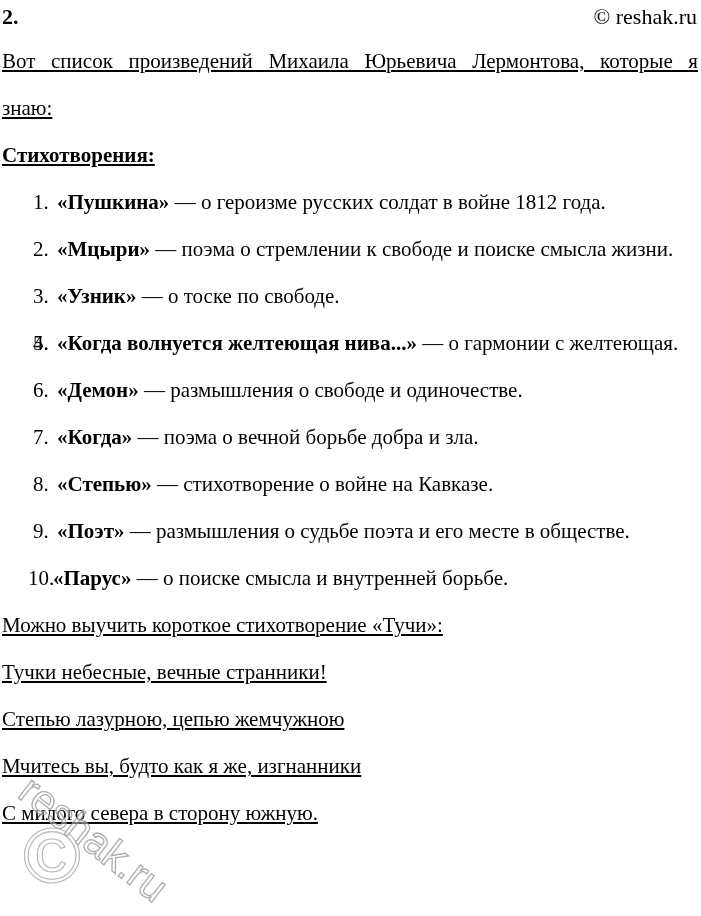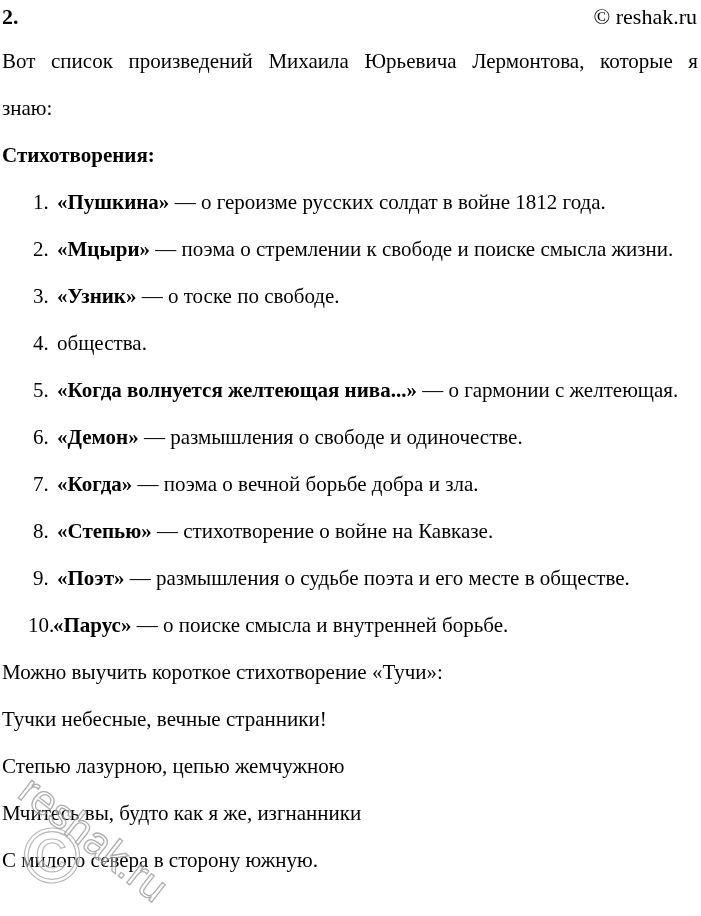--- a/index.html
+++ b/index.html
@@ -28,20 +28,21 @@
     font-weight: bold;
     font-size: 22px;
   }
   .copyright {
     font-size: 22px;
   }
   .line {
     line-height: 47px;
     padding: 0 3px 0 2px;
     white-space: nowrap;
+    text-decoration: underline;
   }
   .stretch {
     text-align: justify;
     text-align-last: justify;
     white-space: normal;
   }
   .heading {
     font-weight: bold;
   }
   .item {
@@ -92,21 +93,20 @@
   <span class="num">1.</span><span class="title">«Пушкина»</span><span> — о героизме русских солдат в войне 1812 года.</span>
 </div>
 <div class="item">
   <span class="num">2.</span><span class="title">«Мцыри»</span><span> — поэма о стремлении к свободе и поиске смысла жизни.</span>
 </div>
 <div class="item">
   <span class="num">3.</span><span class="title">«Узник»</span><span> — о тоске по свободе.</span>
 </div>
 <div class="item">
   <span class="num">4.</span>
-    <span class="wrap-line2">общества.</span>
 </div>
 <div class="item">
   <span class="num">5.</span><span class="title">«Когда волнуется желтеющая нива...»</span><span> — о гармонии с желтеющая.</span>
 </div>
 <div class="item">
   <span class="num">6.</span><span class="title">«Демон»</span><span> — размышления о свободе и одиночестве.</span>
 </div>
 <div class="item">
   <span class="num">7.</span><span class="title">«Когда»</span><span> — поэма о вечной борьбе добра и зла.</span>
 </div>

